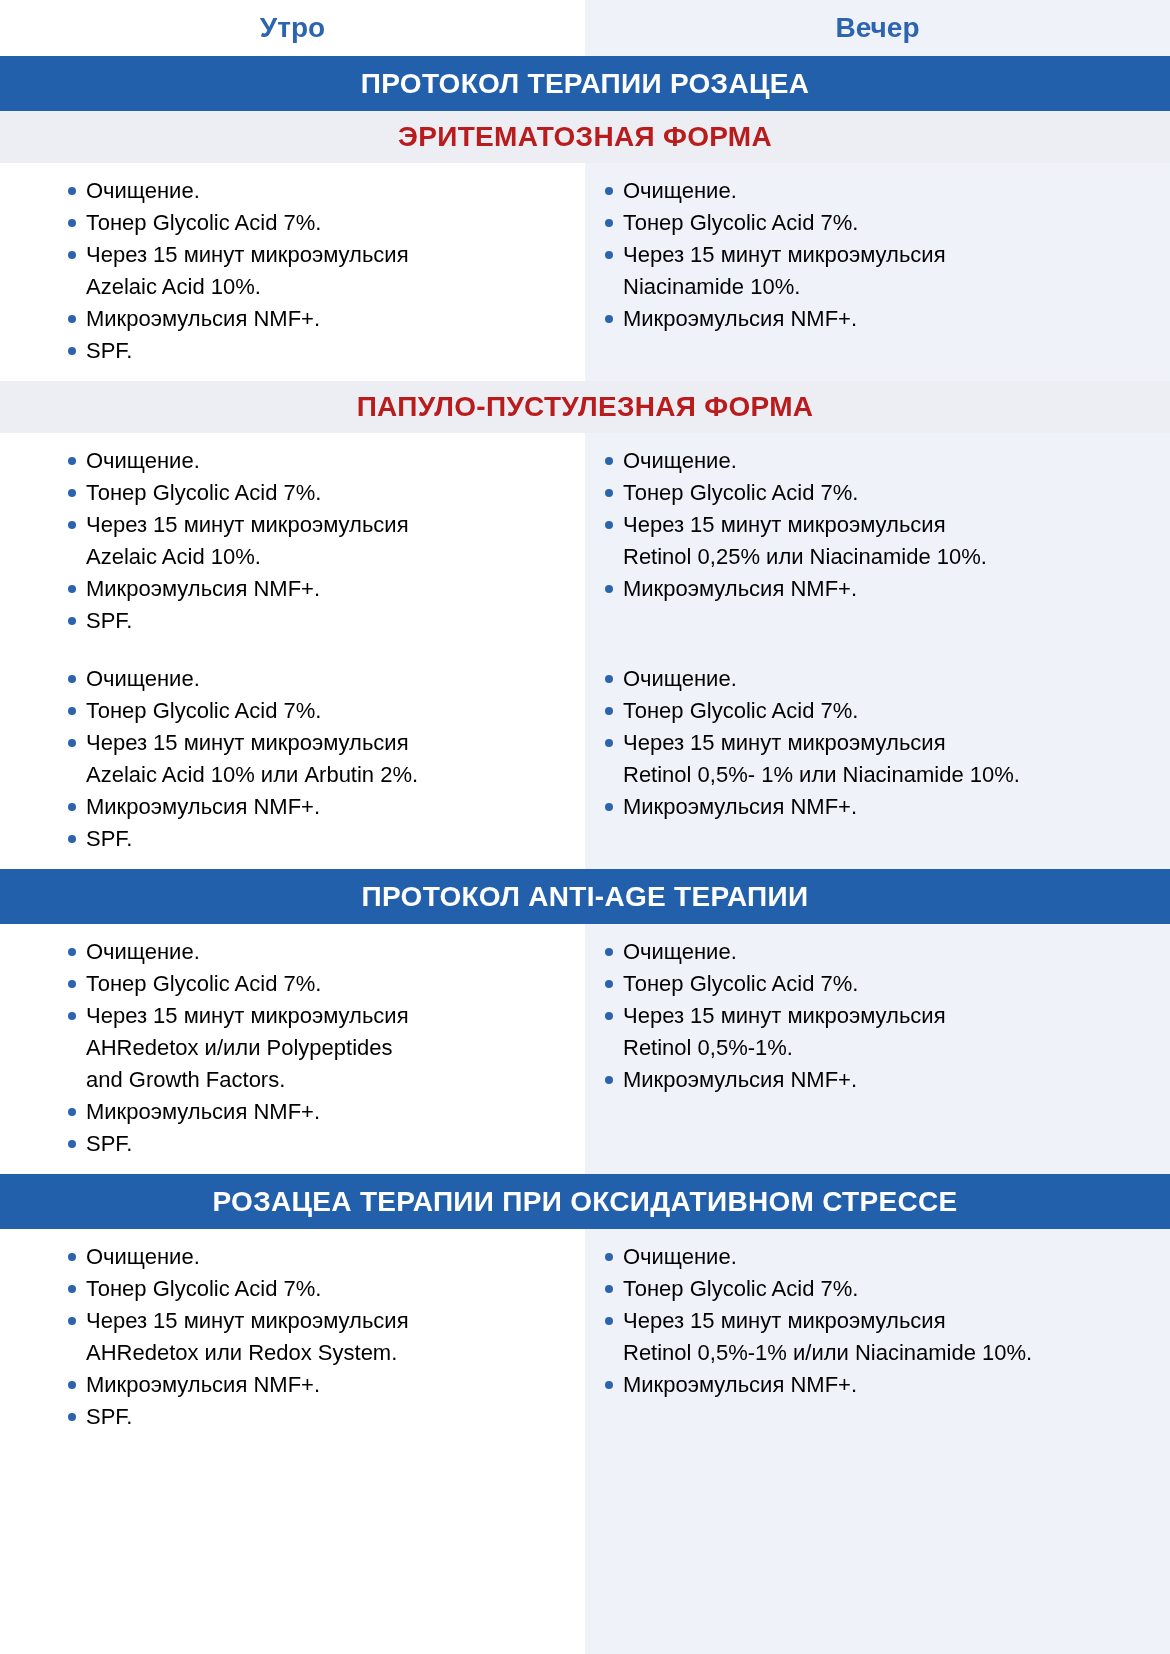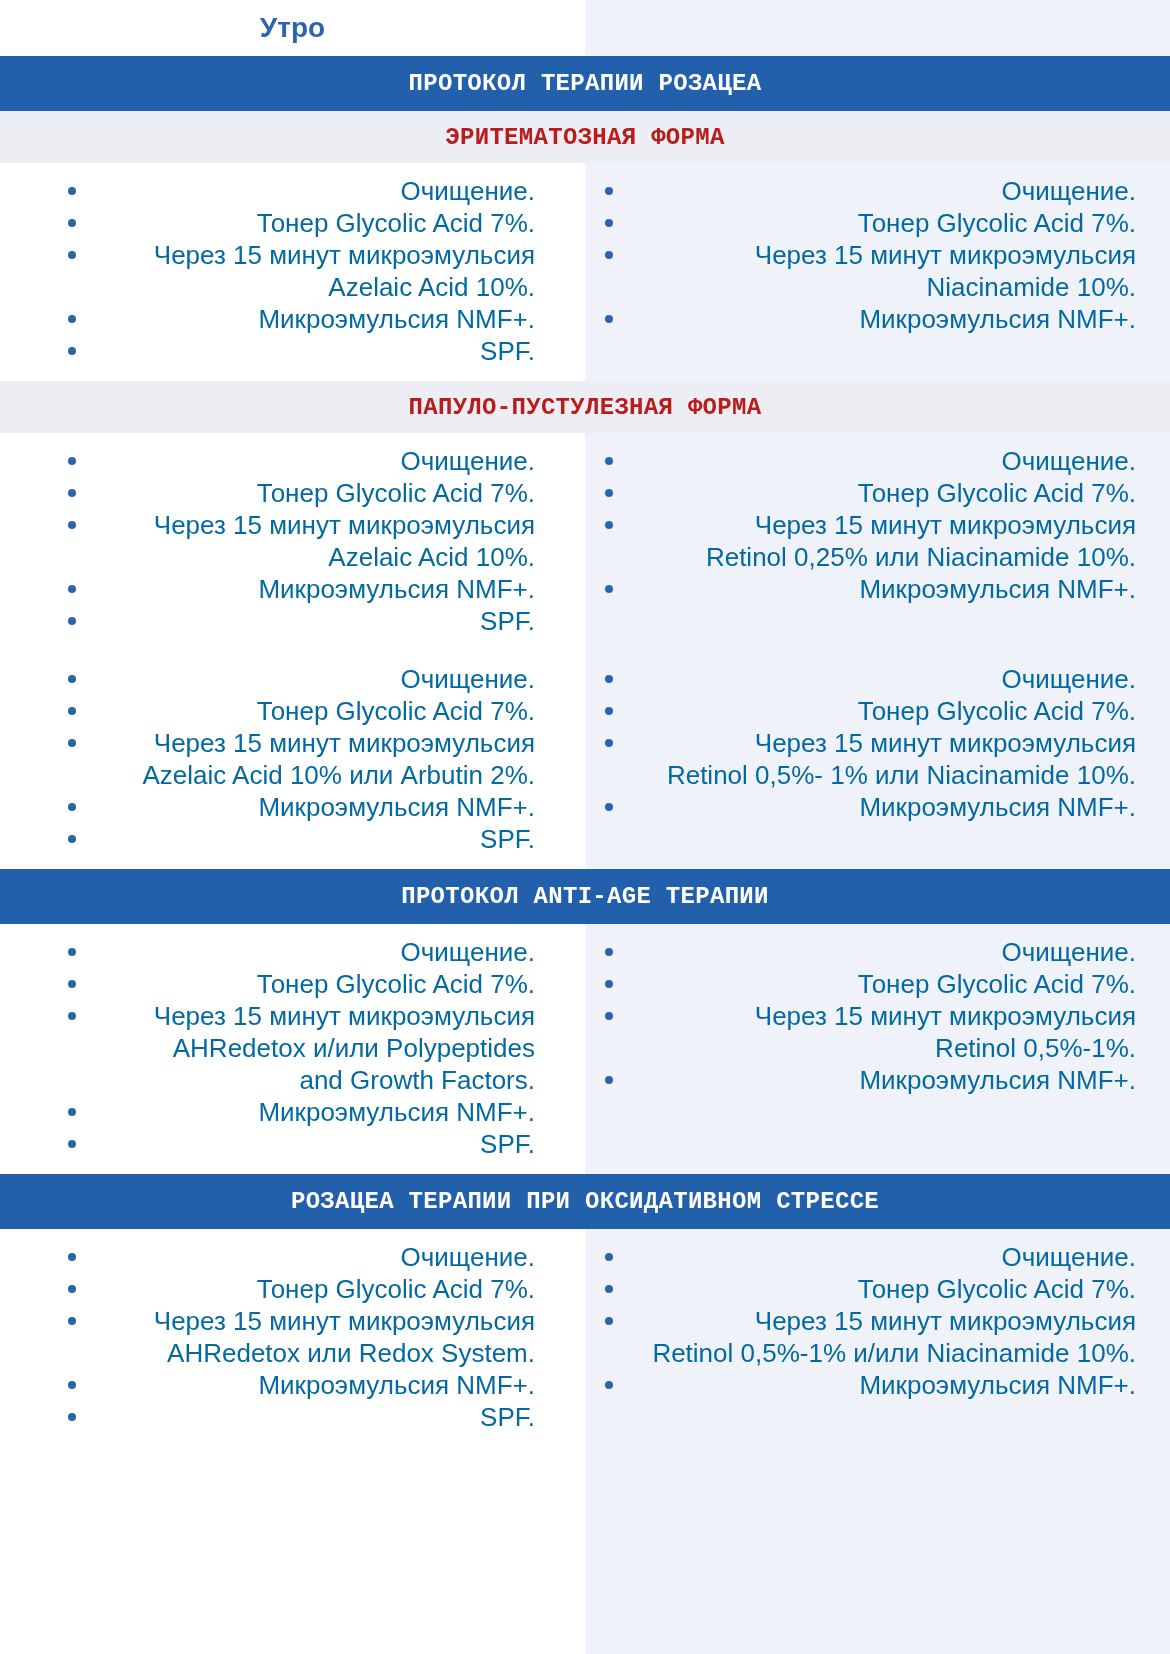--- a/index.html
+++ b/index.html
@@ -34,23 +34,22 @@
     color: #2d64af;
     font-size: 28px;
     font-weight: bold;
   }
 
   
   .banner {
     display: flex; align-items: center; justify-content: center;
     text-align: left;
     font-weight: bold;
-    font-size: 24px;
+    font-size: 28px;
     letter-spacing: 0.3px;
-    font-family: Liberation Mono, monospace;
   }
   .banner.dark {
     height: 55px;
     background: #2360ab;
     color: #ffffff;
   }
   .banner.light {
     height: 52px;
     background: #edeef3;
     color: #b91c1c;
@@ -62,25 +61,24 @@
     width: 50%;
     margin: 0;
     list-style: none;
     box-sizing: border-box;
   }
   .steps.morning { padding: 12px 50px 14px 66px; }
   .steps.evening { padding: 12px 34px 14px 18px; }
   .steps li {
     position: relative;
     padding-left: 20px;
-    font-size: 26px;
+    font-size: 22px;
     line-height: 32px;
-    color: #0369a1;
+    color: #000000;
     white-space: pre-line;
-    text-align: right;
   }
   .steps li::before {
     content: '';
     position: absolute;
     left: 2px; top: 12px;
     width: 8px; height: 8px;
     border-radius: 50%;
     background: #2c63ae;
   }
 </style>
@@ -89,20 +87,23 @@
 
 <div class="page">
   <div class="evening-bg"></div>
 
   <div class="layer">
 
     <div class="col-headers">
       <div class="col-head">
         <span>Утро</span>
       </div>
+      <div class="col-head">
+        <span>Вечер</span>
+      </div>
     </div>
 
     <div class="banner dark">
       <span>ПРОТОКОЛ ТЕРАПИИ РОЗАЦЕА</span>
     </div>
 
     <div class="banner light">
       <span>ЭРИТЕМАТОЗНАЯ ФОРМА</span>
     </div>
 

